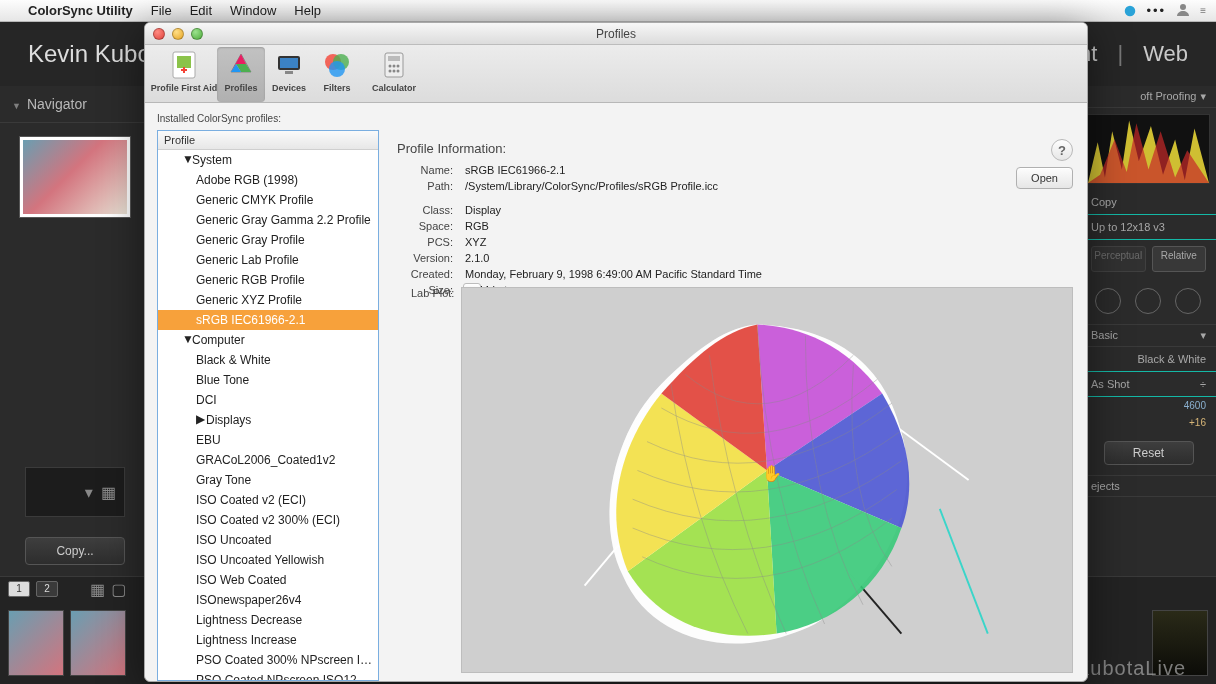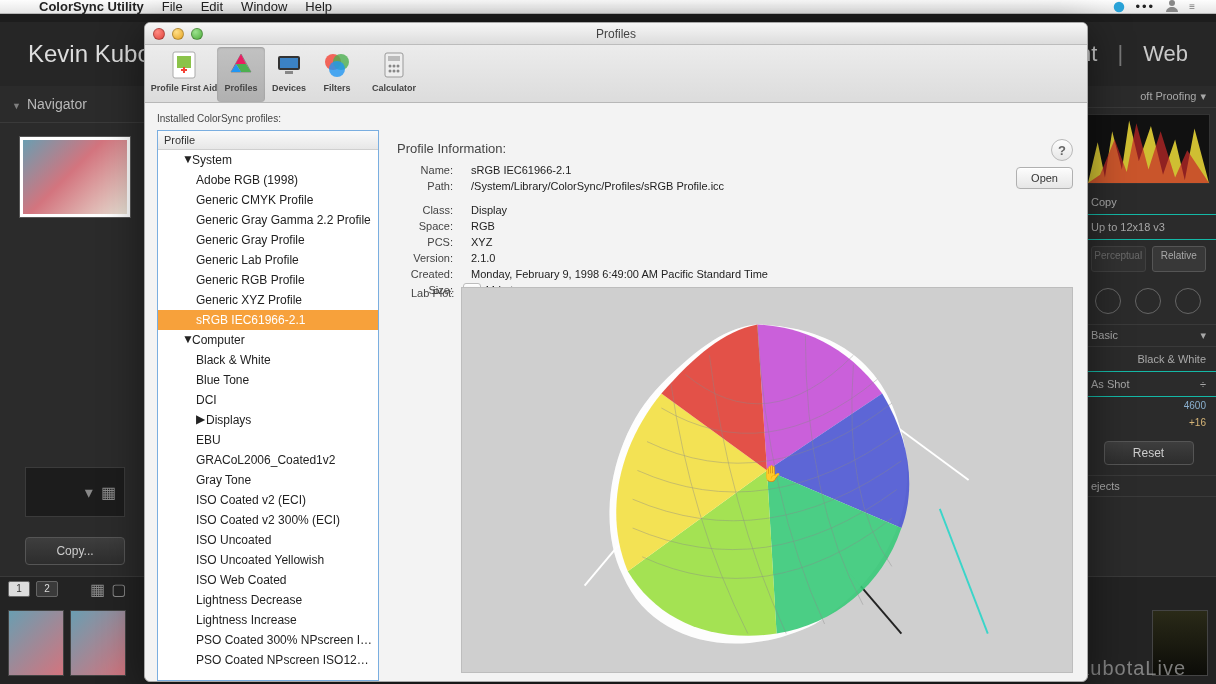--- a/index.html
+++ b/index.html
@@ -1,21 +1,21 @@
 <!DOCTYPE html>
 <html><head>
 <meta charset="utf-8">
 <style>
   * { box-sizing: border-box; margin: 0; padding: 0; font-family: "Lucida Grande", "Helvetica Neue", Arial, sans-serif; }
   body { width: 1216px; height: 684px; background: #1d1d1d; overflow: hidden; position: relative; }
 
   
-  .menubar { position: absolute; top: 0; left: 0; right: 0; height: 14px;
+  .menubar { position: absolute; top: 0; left: 0; right: 0; height: 22px;
     background: linear-gradient(#fdfdfd,#e6e6e6); border-bottom:1px solid #b7b7b7;
-    display:flex; align-items:center; font-size:13px; color:#222; padding:0 21px; gap:18px; }
+    display:flex; align-items:center; font-size:13px; color:#222; padding:0 10px; gap:18px; }
   .menubar .apple { font-size:15px; }
   .menubar .app-name { font-weight:bold; }
   .menubar .right { margin-left:auto; display:flex; gap:10px; align-items:center; }
   .status-icon { width:14px; height:14px; display:inline-block; }
 
   
   .lr-top { position:absolute; top:22px; left:0; right:0; height:64px; background:#262626; color:#c9c9c9; display:flex; align-items:center; padding:0 28px; font-family:Georgia,serif; }
   .lr-top .name { font-size:24px; color:#ddd; }
   .lr-top .right { margin-left:auto; display:flex; gap:20px; font-size:22px; }
   .lr-top .sep { color:#777; }
@@ -72,21 +72,21 @@
   .tree-row.group { font-weight:normal; }
   .tree-row .arrow { display:inline-block; width:10px; transform:translateY(-1px); }
   .tree-row.indent1 { padding-left:24px; }
   .tree-row.indent2 { padding-left:38px; }
   .tree-row.selected { background:#f7a13b; color:#fff; }
 
   .right-col { flex:1; padding:10px 14px 0 10px; position:relative;margin-top:28px; }
   .info-title { font-size:13px; color:#444; }
   .help-btn { position:absolute; top:8px; right:14px; width:22px; height:22px; border-radius:50%; background:linear-gradient(#fdfdfd,#e6e6e6); border:1px solid #b9b9b9; color:#666; font-size:13px; font-weight:bold; display:flex; align-items:center; justify-content:center; }
   .info-grid { margin-top:6px; font-size:11px; line-height:16px; }
-  .info-row { display:flex; gap:18px; }
+  .info-row { display:flex; gap:12px; }
   .info-row .k { width:56px; text-align:right; color:#444; }
   .info-row .v { color:#222; }
   .open-btn { position:absolute; top:36px; right:14px; height:22px; padding:0 14px; background:linear-gradient(#fdfdfd,#e6e6e6); border:1px solid #b0b0b0; border-radius:4px; font-size:11px; color:#333; box-shadow:0 1px 0 #fff inset; }
 
   .plot-label { position:absolute; top:156px; left:24px; font-size:11px; color:#444; }
   .plot-drop { position:absolute; top:152px; left:76px; width:18px; height:16px; background:linear-gradient(#fff,#e2e2e2); border:1px solid #bcbcbc; border-radius:3px; display:flex; align-items:center; justify-content:center; font-size:9px; color:#555; }
   .plot-area { position:absolute; top:156px; left:74px; right:14px; bottom:8px; background:#cfcfcf; border:1px solid #bdbdbd; overflow:hidden; }
   .plot-area svg { width:100%; height:100%; }
   .hand-cursor { position:absolute; top:176px; left:300px; font-size:16px; }
 
@@ -286,20 +286,21 @@
             <div class="tree-row indent2">DCI</div>
             <div class="tree-row indent2"><span class="arrow">▶</span>Displays</div>
             <div class="tree-row indent2">EBU</div>
             <div class="tree-row indent2">GRACoL2006_Coated1v2</div>
             <div class="tree-row indent2">Gray Tone</div>
             <div class="tree-row indent2">ISO Coated v2 (ECI)</div>
             <div class="tree-row indent2">ISO Coated v2 300% (ECI)</div>
             <div class="tree-row indent2">ISO Uncoated</div>
             <div class="tree-row indent2">ISO Uncoated Yellowish</div>
             <div class="tree-row indent2">ISO Web Coated</div>
+            <div class="tree-row indent2">ISOnewspaper26v4</div>
             <div class="tree-row indent2">Lightness Decrease</div>
             <div class="tree-row indent2">Lightness Increase</div>
             <div class="tree-row indent2">PSO Coated 300% NPscreen ISO1264</div>
             <div class="tree-row indent2">PSO Coated NPscreen ISO12647 (ECI</div>
           </div>
       </div>
     </div>
 
     <div class="right-col">
       <div class="info-title">Profile Information:</div>

